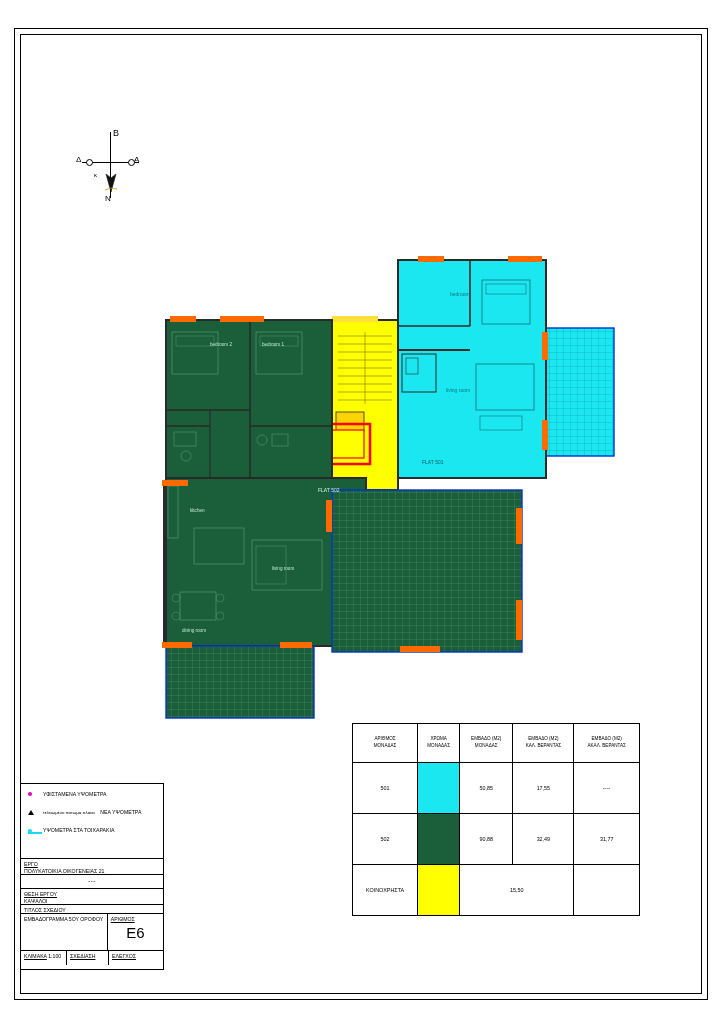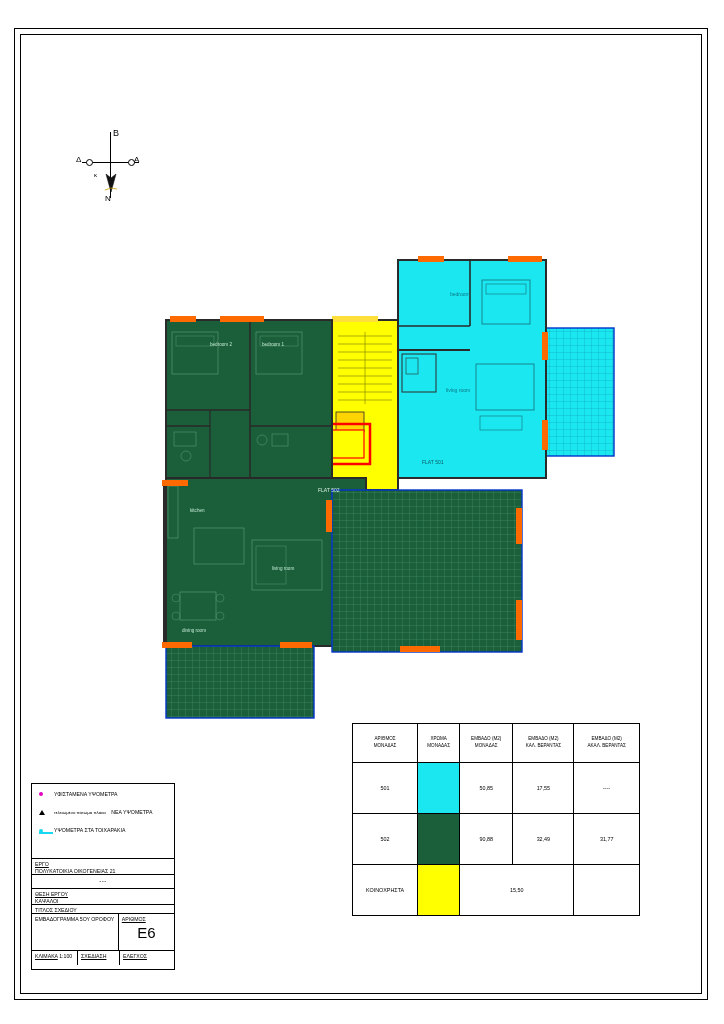--- a/index.html
+++ b/index.html
@@ -87,21 +87,21 @@
   #plan {
     position: absolute;
     left: 150px; top: 240px;
     width: 480px; height: 490px;
   }
   .plan-svg { display: block; }
 
   
   .legend-box {
     position: absolute;
-    left: 31px; top: 783px;
+    left: 20px; top: 783px;
     width: 144px; height: 187px;
     border: 1px solid #000;
     box-sizing: border-box;
     background: #fff;
     font-size: 5.2px;
     color: #000;
   }
   .legend-top {
     position: relative;
     height: 68px;

